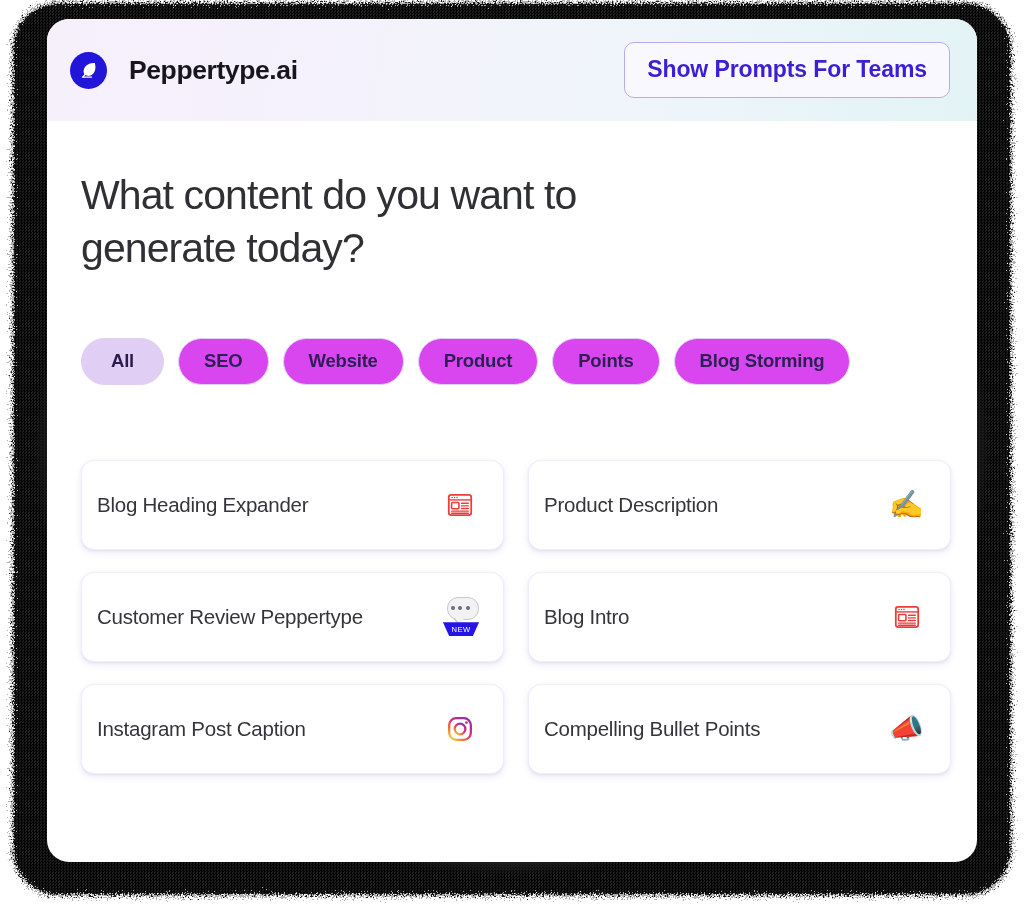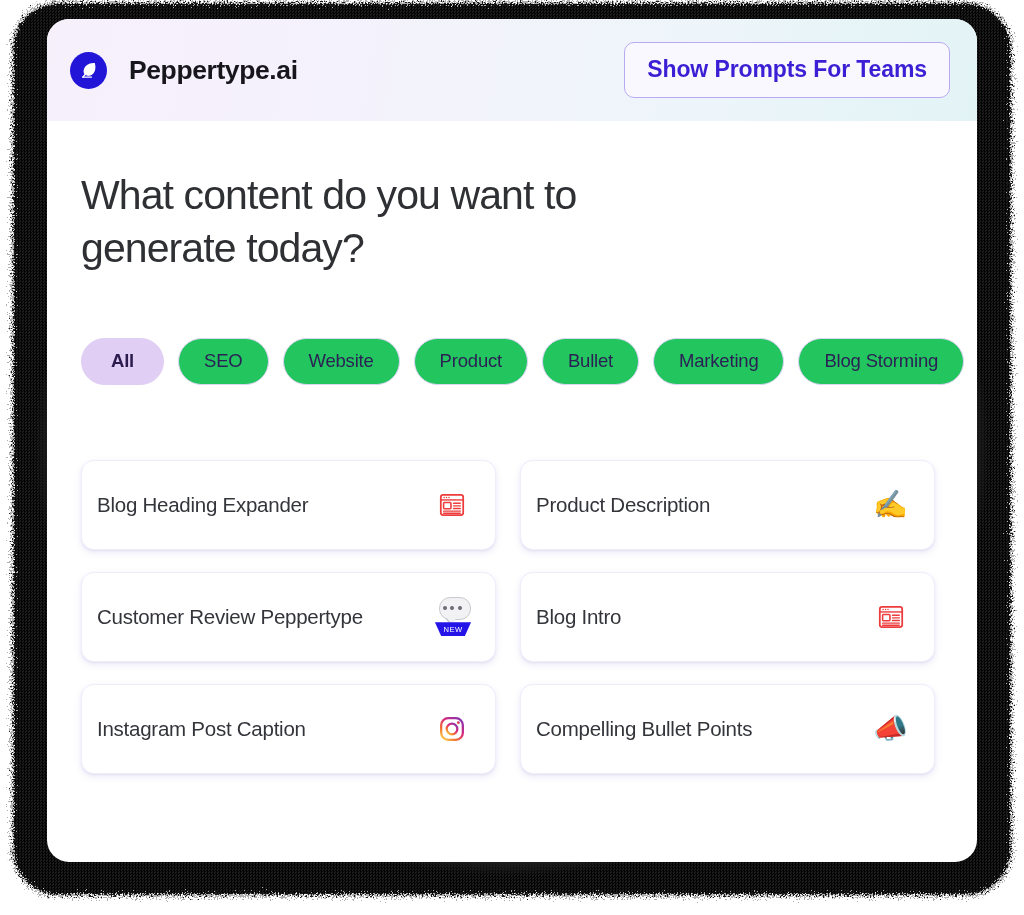--- a/index.html
+++ b/index.html
@@ -116,21 +116,21 @@
     font-weight: 700;
     letter-spacing: -0.1px;
     border-radius: 10px;
     padding: 13px 22px 14px;
     cursor: pointer;
     white-space: nowrap;
   }
 
   
   .content {
-    padding: 48px 42px 0 34px;
+    padding: 48px 26px 0 34px;
   }
 
   .page-title {
     font-size: 41px;
     line-height: 1.29;
     font-weight: 400;
     color: #2f3033;
     letter-spacing: -0.9px;
     max-width: 620px;
   }
@@ -139,25 +139,25 @@
   .filters {
     display: flex;
     align-items: center;
     gap: 14px;
     margin-top: 63px;
     flex-wrap: nowrap;
   }
 
   .pill {
     border: 1.4px solid #ddd4f6;
-    background: #22c55e;
+    background: #d946ef;
     color: #2c1f55;
     font-family: "Liberation Sans", sans-serif;
     font-size: 18.5px;
-    font-weight: 400;
+    font-weight: 700;
     letter-spacing: -0.2px;
     border-radius: 999px;
     padding: 13px 25px 14px;
     cursor: pointer;
     white-space: nowrap;
     line-height: 1;
   }
 
   .pill.is-active {
     background: #e0cef4;
@@ -302,22 +302,21 @@
 
   <div class="content">
 
     <h1 class="page-title">What content do you want to generate today?</h1>
 
     <div class="filters">
       <button class="pill is-active">All</button>
       <button class="pill">SEO</button>
       <button class="pill">Website</button>
       <button class="pill">Product</button>
-      <button class="pill">Bullet</button>
-      <button class="pill">Marketing</button>
+      <button class="pill">Points</button>
       <button class="pill">Blog Storming</button>
     </div>
 
     <div class="cards">
 
       <div class="card">
         <span class="card-label">Blog Heading Expander</span>
         <span class="card-icon">
           <svg width="28" height="28" viewBox="0 0 32 32" aria-hidden="true">
             <rect x="3.2" y="4.5" width="25.6" height="23" rx="2.6" fill="#fff" stroke="#ee3b3b" stroke-width="2"></rect>

